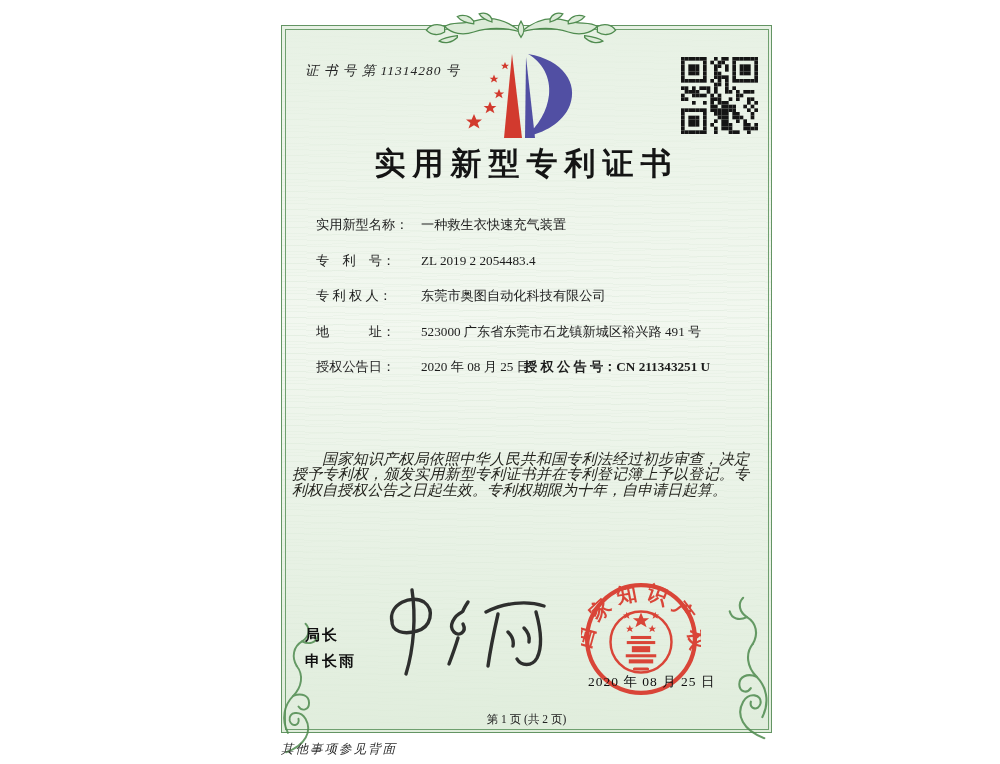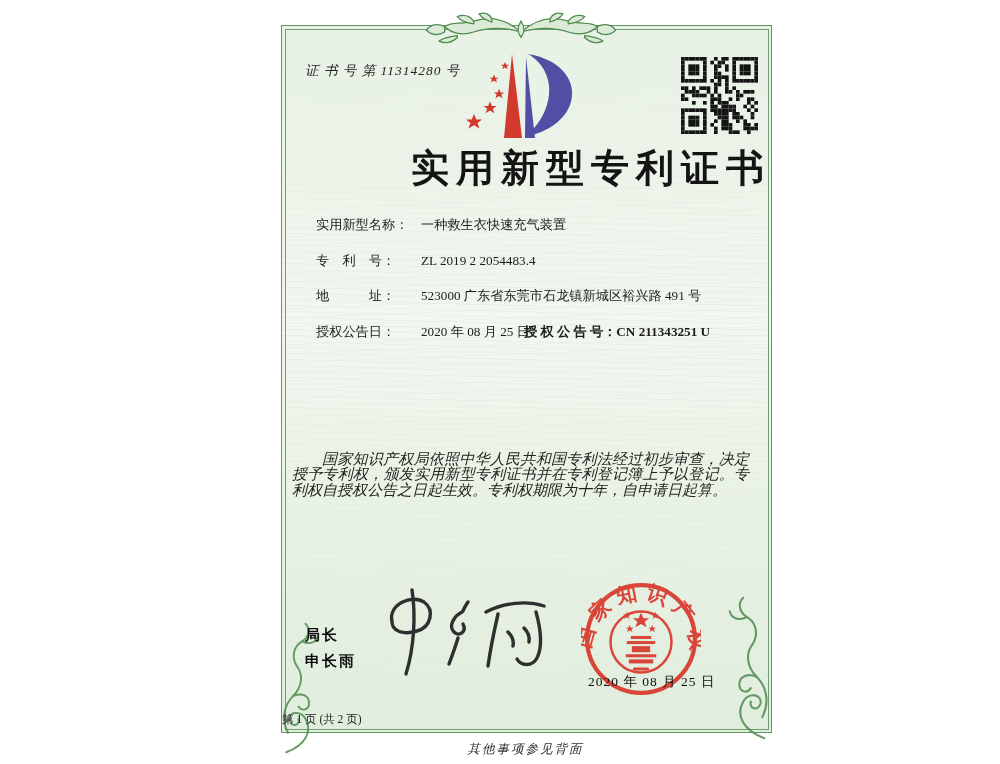--- a/index.html
+++ b/index.html
@@ -18,43 +18,43 @@
       repeating-linear-gradient(1.5deg, rgba(125,172,125,.16) 0 1px, rgba(0,0,0,0) 1px 6px),
       repeating-linear-gradient(-2.2deg, rgba(125,172,125,.11) 0 1px, rgba(0,0,0,0) 1px 9px);
   }
   .cert::before{
     content:"";position:absolute;inset:2.5px;border:1px solid #6fa06f;pointer-events:none;
   }
   
   .certno{position:absolute;left:23px;top:36px;font-size:13.5px;letter-spacing:1px;color:#242424;font-style:italic;}
   .logo{position:absolute;left:160px;top:24px;}
   .qr{position:absolute;left:399px;top:31px;width:77px;height:77px;}
-  .title{position:absolute;left:0;top:117px;width:100%;text-align:right;
-         font-size:38px;font-weight:bold;letter-spacing:7px;color:#141414;}
+  .title{position:absolute;left:0;top:117px;width:100%;text-align:center;
+         font-size:31px;font-weight:bold;letter-spacing:7px;color:#141414;}
   
   .fields{position:absolute;left:34px;top:190px;width:440px;font-size:13.2px;color:#1c1c1c;}
   .row{height:35.5px;position:relative;white-space:nowrap;}
   .flabel{display:inline-block;min-width:105px;}
   .pair2{position:absolute;left:208px;top:0;font-weight:bold;}
   
   .paras{position:absolute;left:10px;top:426px;width:457px;
          font-size:15px;line-height:15.4px;text-align:justify;
          font-style:italic;color:#23231d;}
   .paras p{margin:0;text-indent:2em;}
   
   .signer{position:absolute;left:23px;top:596px;font-size:15px;line-height:26px;
           letter-spacing:2px;color:#101010;font-weight:bold;}
   .sig{position:absolute;left:96px;top:560px;}
   
   .seal{position:absolute;left:299px;top:553px;z-index:2;opacity:.93;}
   .sealdate{position:absolute;left:306px;top:647px;font-size:13.5px;letter-spacing:1px;
             color:#101010;z-index:3;white-space:nowrap;}
   
-  .pageno{position:absolute;left:0;top:686px;width:100%;text-align:left;font-size:11.5px;color:#222;}
-  .backnote{position:absolute;left:281px;top:741px;width:489px;text-align:center;
+  .pageno{position:absolute;left:0;top:686px;width:100%;text-align:center;font-size:11.5px;color:#222;}
+  .backnote{position:absolute;left:281px;top:741px;width:489px;
             font-size:12.5px;letter-spacing:2px;font-style:italic;color:#2e2e2e;}
   
   .orn-top{position:absolute;left:134px;top:-14px;}
   .fl{position:absolute;}
   .fl-left{left:-5px;top:596px;}
   .fl-right{left:440px;top:556px;transform:scaleX(-1);}
 </style>
 </head>
 <body>
 
@@ -340,20 +340,23 @@
   <div class="title">实用新型专利证书</div>
 
   <div class="fields">
     <div class="row">
       <span class="flabel">实用新型名称：</span><span class="fvalue">一种救生衣快速充气装置</span>
     </div>
     <div class="row">
       <span class="flabel">专　利　号：</span><span class="fvalue">ZL 2019 2 2054483.4</span>
     </div>
     <div class="row">
+      <span class="flabel">专 利 权 人：</span><span class="fvalue">东莞市奥图自动化科技有限公司</span>
+    </div>
+    <div class="row">
       <span class="flabel">地　　　址：</span><span class="fvalue">523000 广东省东莞市石龙镇新城区裕兴路 491 号</span>
     </div>
     <div class="row">
       <span class="flabel">授权公告日：</span><span>2020 年 08 月 25 日</span>
       <span class="pair2"><span>授 权 公 告 号：</span><span>CN 211343251 U</span></span>
     </div>
   </div>
 
   <div class="paras">
     <p>国家知识产权局依照中华人民共和国专利法经过初步审查，决定授予专利权，颁发实用新型专利证书并在专利登记簿上予以登记。专利权自授权公告之日起生效。专利权期限为十年，自申请日起算。</p>

